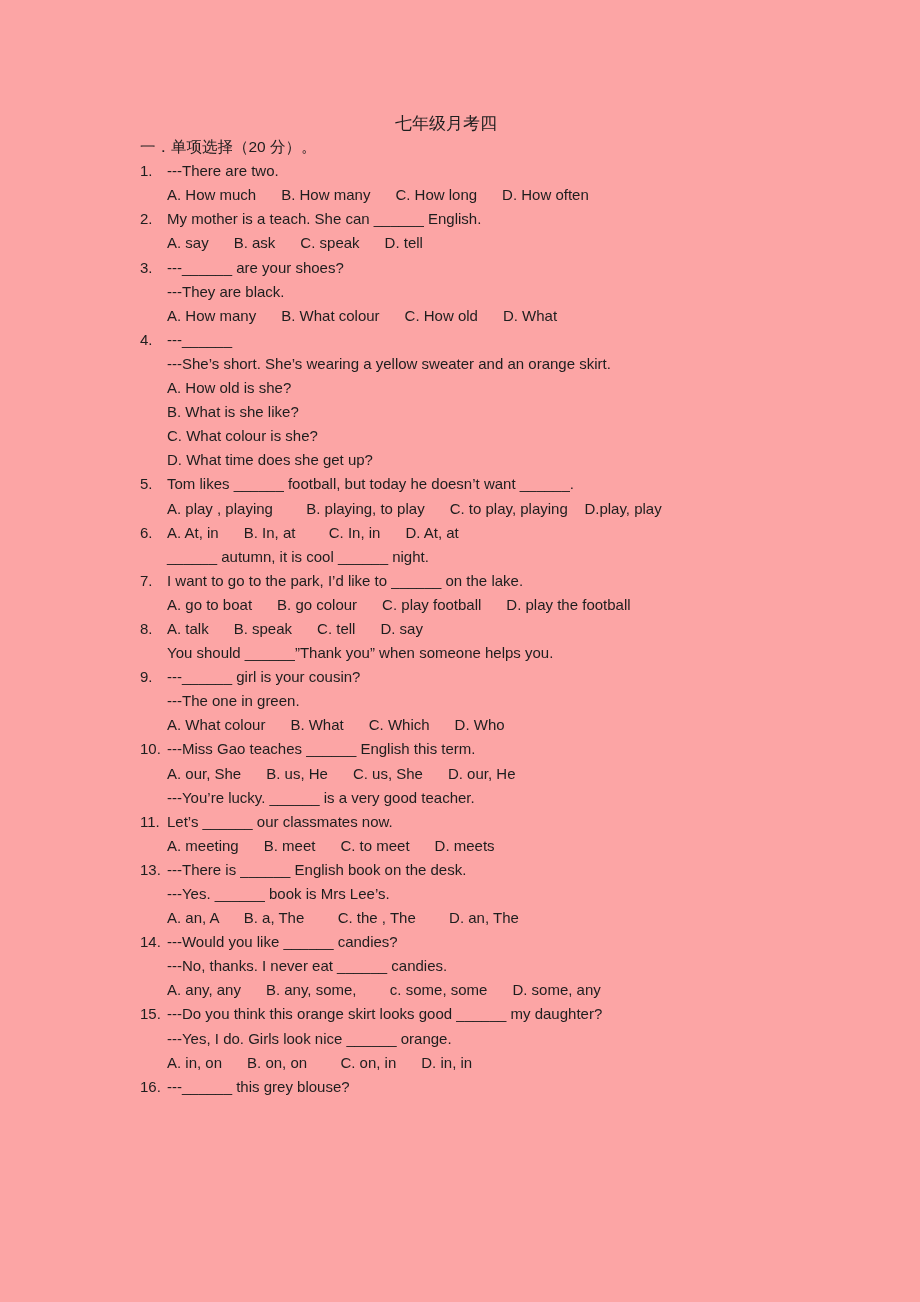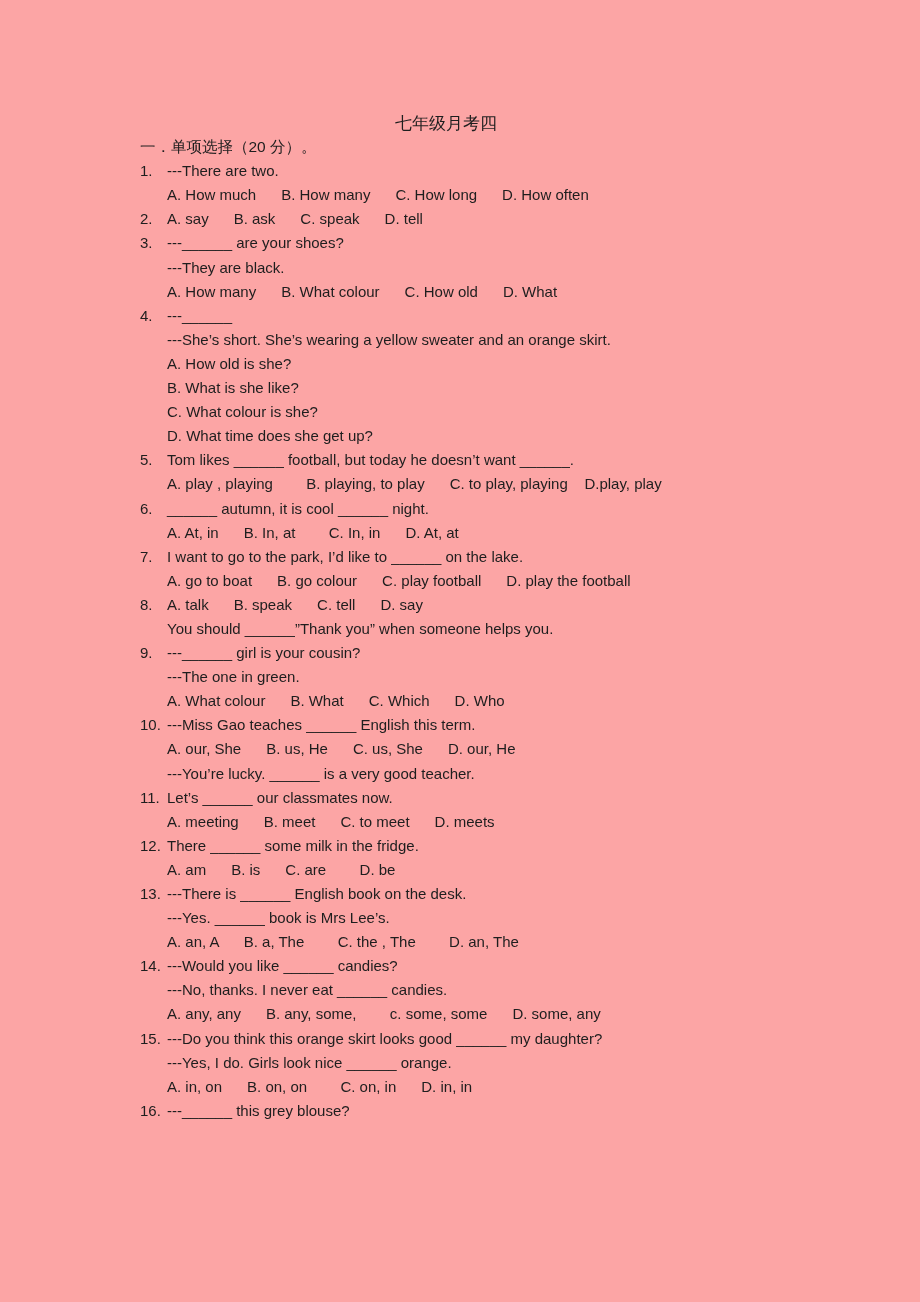--- a/index.html
+++ b/index.html
@@ -64,20 +64,21 @@
         <li class="q">
           <span class="qnum">1.</span>
           <div class="qbody">
             <div class="qline">---There are two.</div>
             <div class="qline">A. How much      B. How many      C. How long      D. How often</div>
           </div>
         </li>
         <li class="q">
           <span class="qnum">2.</span>
           <div class="qbody">
+            <div class="qline">My mother is a teach. She can ______ English.</div>
             <div class="qline">A. say      B. ask      C. speak      D. tell</div>
           </div>
         </li>
         <li class="q">
           <span class="qnum">3.</span>
           <div class="qbody">
             <div class="qline">---______ are your shoes?</div>
             <div class="qline">---They are black.</div>
             <div class="qline">A. How many      B. What colour      C. How old      D. What</div>
           </div>
@@ -96,22 +97,22 @@
         <li class="q">
           <span class="qnum">5.</span>
           <div class="qbody">
             <div class="qline">Tom likes ______ football, but today he doesn’t want ______.</div>
             <div class="qline">A. play , playing        B. playing, to play      C. to play, playing    D.play, play</div>
           </div>
         </li>
         <li class="q">
           <span class="qnum">6.</span>
           <div class="qbody">
+            <div class="qline">A. At, in      B. In, at        C. In, in      D. At, at</div>
             <div class="qline">______ autumn, it is cool ______ night.</div>
-            <div class="qline">A. At, in      B. In, at        C. In, in      D. At, at</div>
           </div>
         </li>
         <li class="q">
           <span class="qnum">7.</span>
           <div class="qbody">
             <div class="qline">I want to go to the park, I’d like to ______ on the lake.</div>
             <div class="qline">A. go to boat      B. go colour      C. play football      D. play the football</div>
           </div>
         </li>
         <li class="q">
@@ -138,27 +139,20 @@
           </div>
         </li>
         <li class="q">
           <span class="qnum">11.</span>
           <div class="qbody">
             <div class="qline">Let’s ______ our classmates now.</div>
             <div class="qline">A. meeting      B. meet      C. to meet      D. meets</div>
           </div>
         </li>
         <li class="q">
-          <span class="qnum">12.</span>
-          <div class="qbody">
-            <div class="qline">There ______ some milk in the fridge.</div>
-            <div class="qline">A. am      B. is      C. are        D. be</div>
-          </div>
-        </li>
-        <li class="q">
           <span class="qnum">13.</span>
           <div class="qbody">
             <div class="qline">---There is ______ English book on the desk.</div>
             <div class="qline">---Yes. ______ book is Mrs Lee’s.</div>
             <div class="qline">A. an, A      B. a, The        C. the , The        D. an, The</div>
           </div>
         </li>
         <li class="q">
           <span class="qnum">14.</span>
           <div class="qbody">

